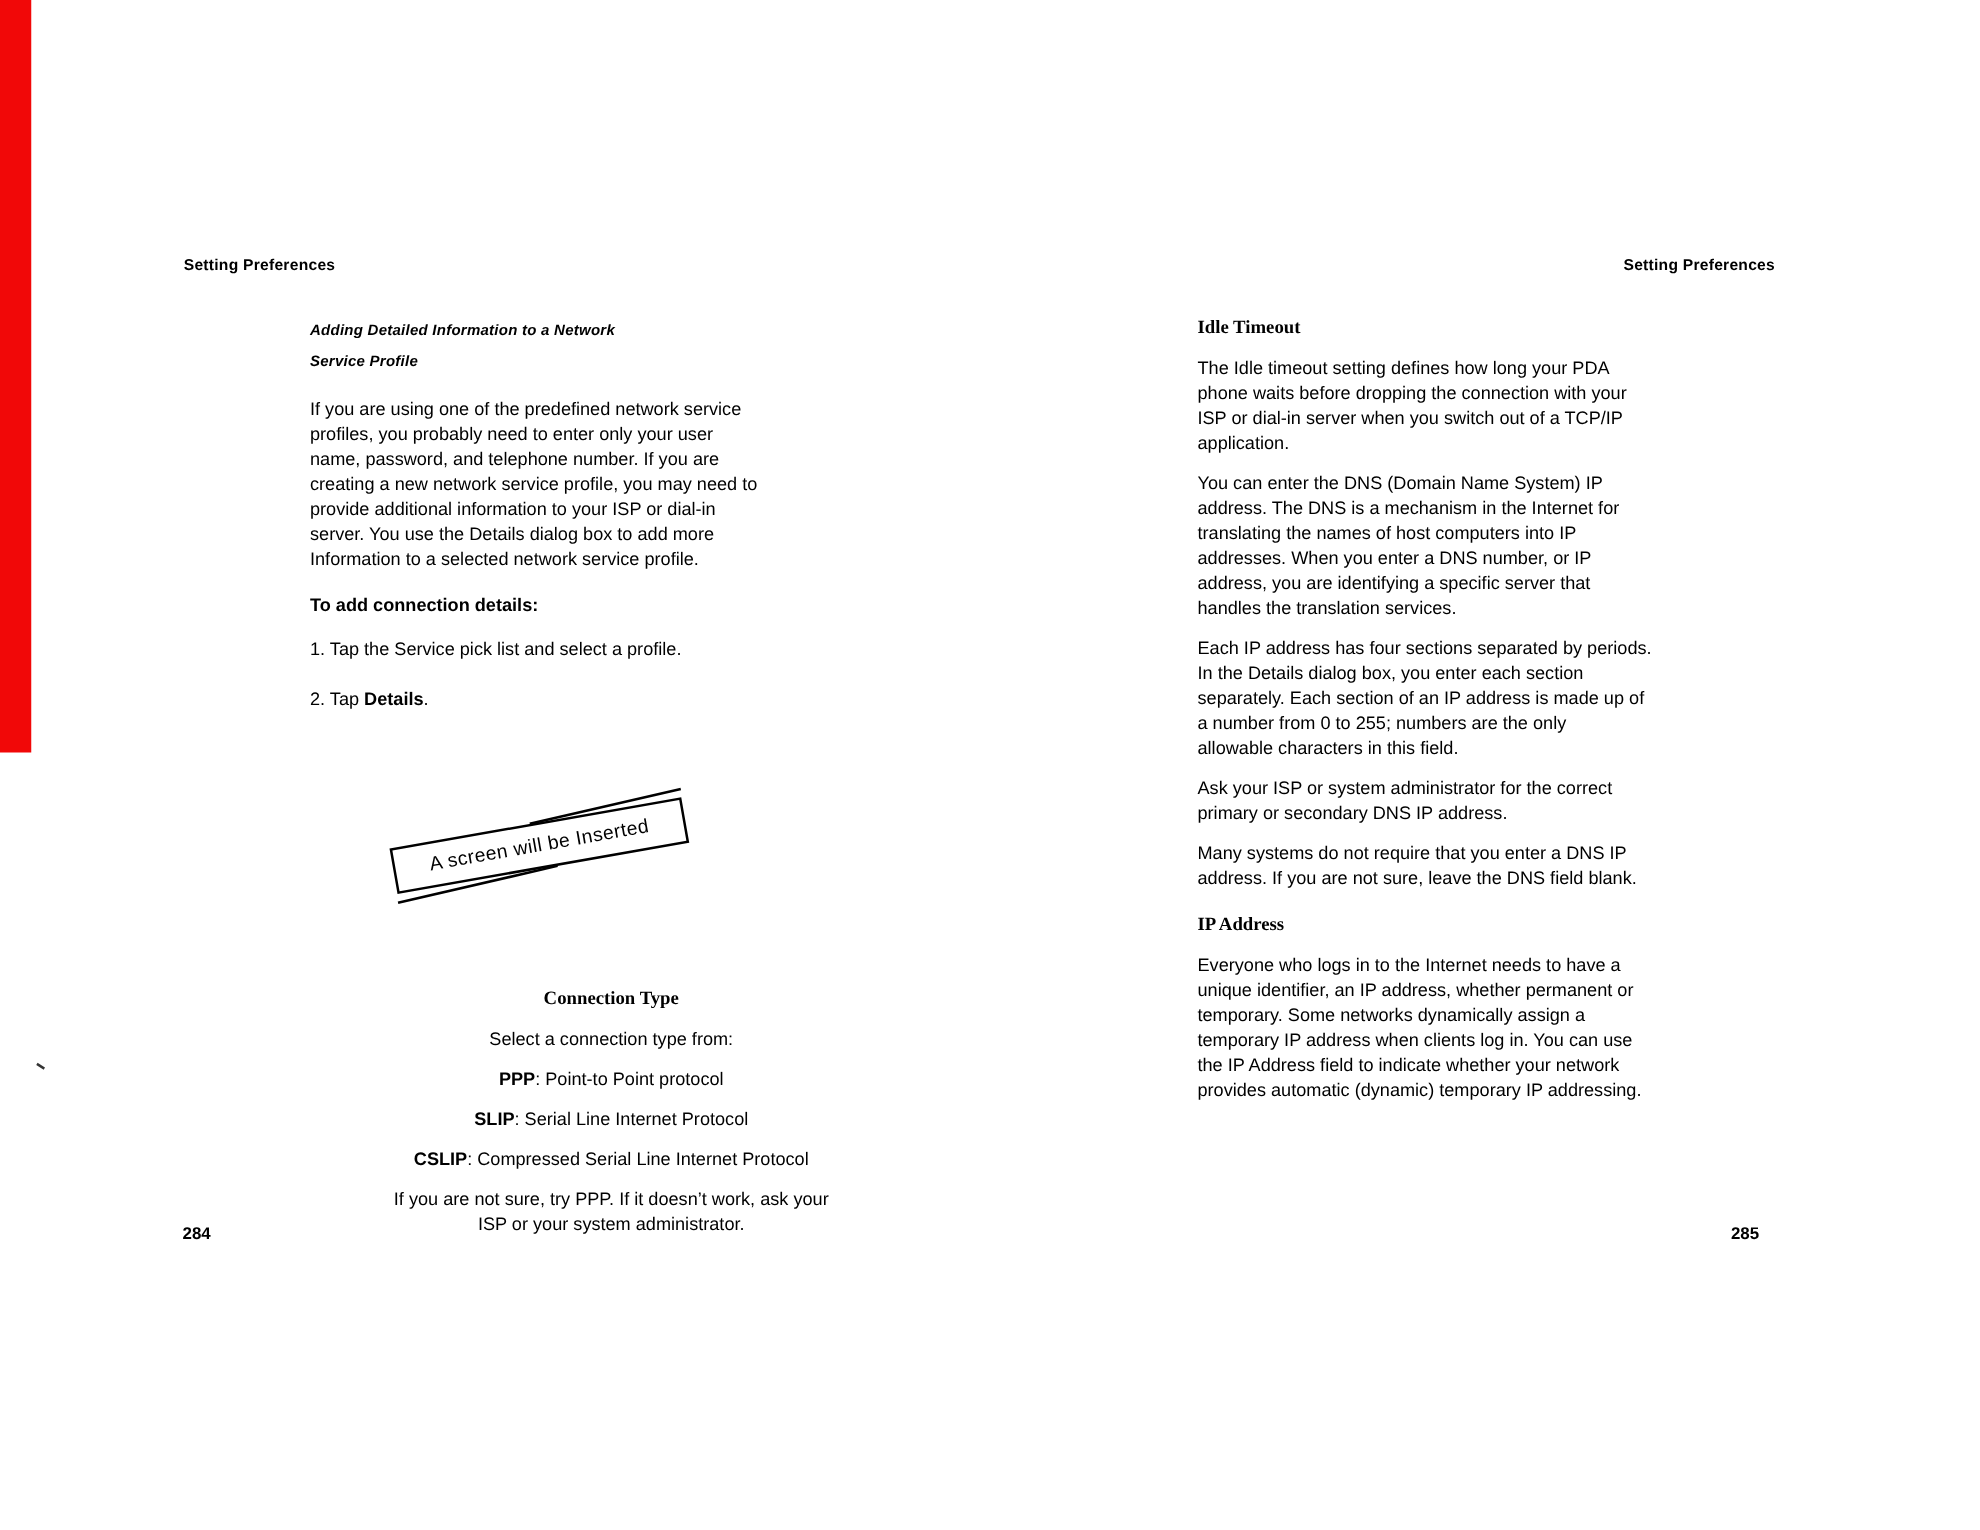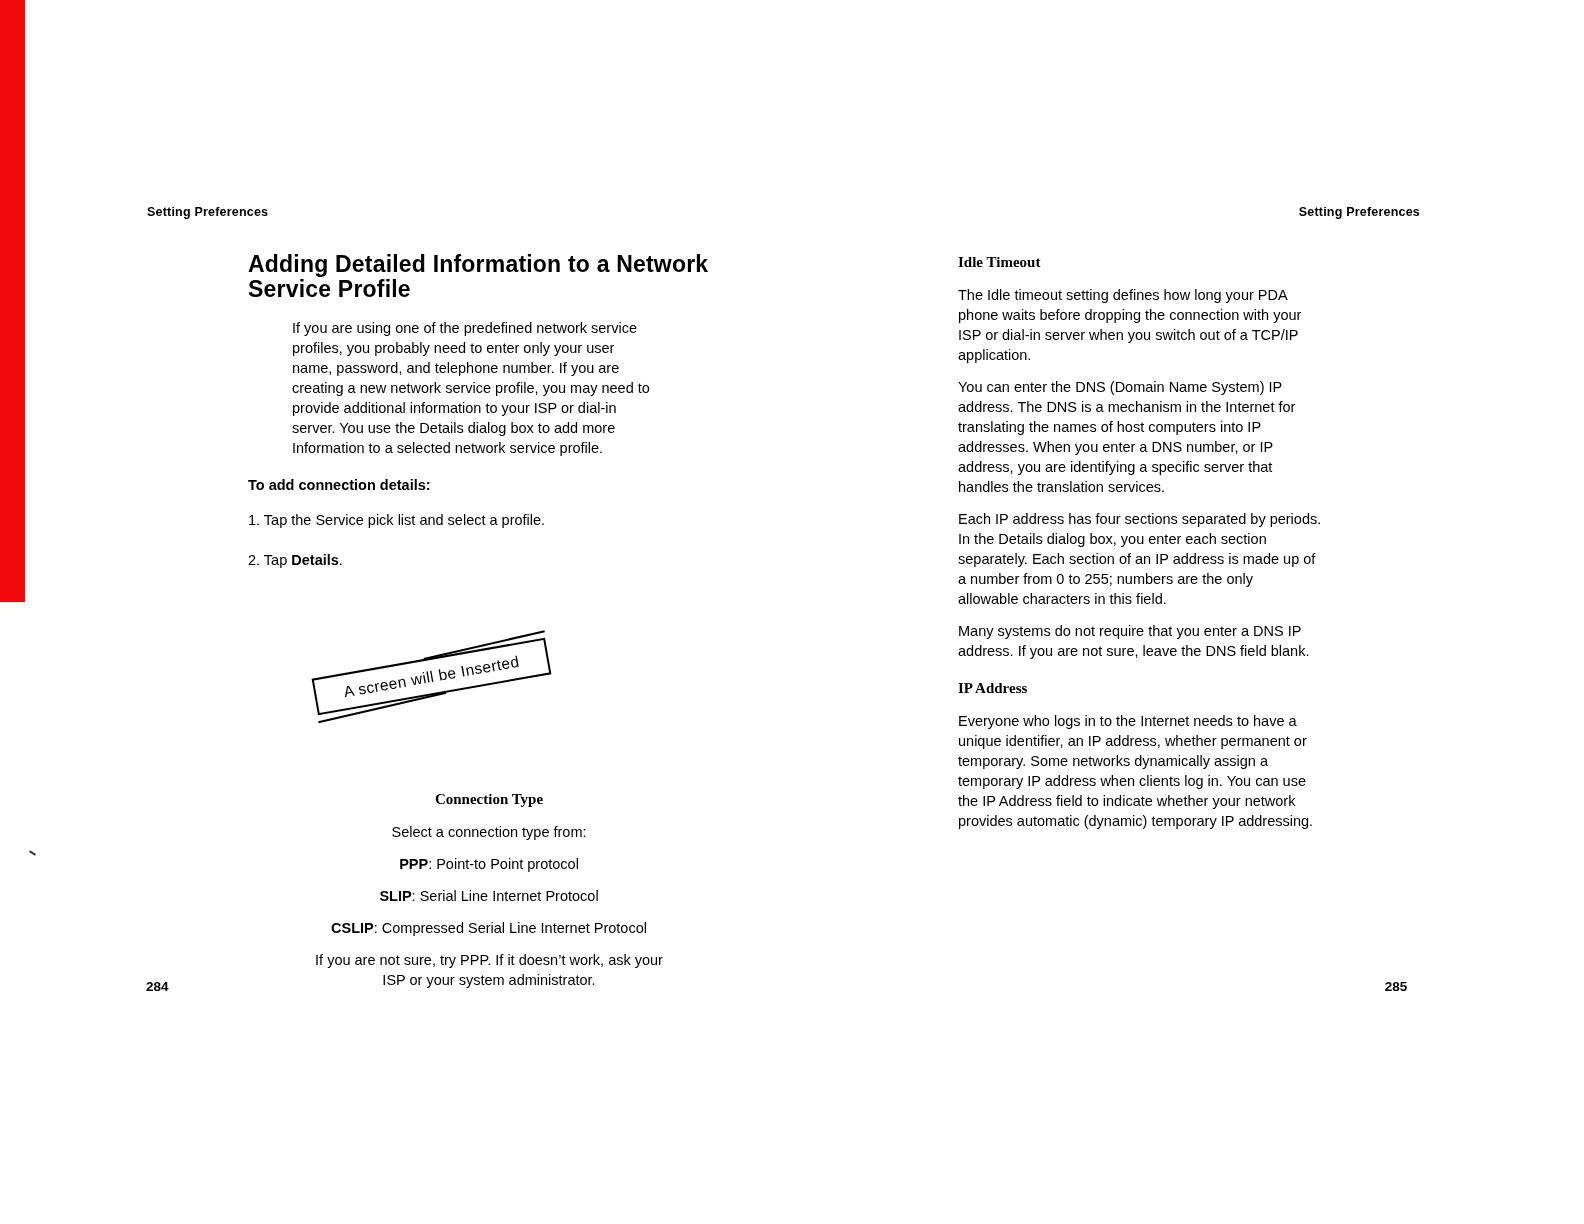--- a/index.html
+++ b/index.html
@@ -14,25 +14,25 @@
   .runhead { position:absolute; top:205px; font-size:12.5px; font-weight:bold; letter-spacing:0.2px; }
   .runhead-left  { left:147px; }
   .runhead-right { left:1120px; width:300px; text-align:right; }
 
   .col { position:absolute; font-size:14.5px; line-height:20px; }
   .col-left-top    { left:248px; top:252px; width:482px; }
   .col-left-bottom { left:248px; top:790px; width:482px;text-align:center; }
   .col-right       { left:958px; top:253px; width:482px; }
 
   h1,h2,h3,p { white-space:pre-line; }
-  h1 { font-size:23px; line-height:25px; font-weight:bold; margin:0 0 16px; letter-spacing:0.2px; }
+  h1 { font-size:12px; line-height:25px; font-weight:bold; margin:0 0 16px; letter-spacing:0.2px;font-style:italic; }
   h2 { font-size:15px;   line-height:18px; font-weight:bold; margin:0 0 14px;font-family:Liberation Serif, serif; }
   h3 { font-size:14.5px; line-height:18px; font-weight:bold; margin:0 0 16px; }
   p  { margin:0 0 12px; }
-  p.intro  { margin-bottom:18px;margin-left:44px; }
+  p.intro  { margin-bottom:18px; }
   p.step-1 { margin-bottom:20px; }
   h2.mt26  { margin-top:26px; }
   h2.mt18  { margin-top:18px; }
 
   .screen-box {
     position:absolute; left:313px; top:658px; width:233px; height:33px;
     border:2px solid #000; background:#fff; transform:rotate(-10deg);
     display:flex; align-items:center; justify-content:center;
     font-size:15.5px; letter-spacing:0.4px; white-space:nowrap;
   }
@@ -101,20 +101,22 @@
 address. The DNS is a mechanism in the Internet for
 translating the names of host computers into IP
 addresses. When you enter a DNS number, or IP
 address, you are identifying a specific server that
 handles the translation services.</p>
     <p>Each IP address has four sections separated by periods.
 In the Details dialog box, you enter each section
 separately. Each section of an IP address is made up of
 a number from 0 to 255; numbers are the only
 allowable characters in this field.</p>
+    <p>Ask your ISP or system administrator for the correct
+primary or secondary DNS IP address.</p>
     <p>Many systems do not require that you enter a DNS IP
 address. If you are not sure, leave the DNS field blank.</p>
     <h2 class="mt18">IP Address</h2>
     <p>Everyone who logs in to the Internet needs to have a
 unique identifier, an IP address, whether permanent or
 temporary. Some networks dynamically assign a
 temporary IP address when clients log in. You can use
 the IP Address field to indicate whether your network
 provides automatic (dynamic) temporary IP addressing.</p>
   </div>

